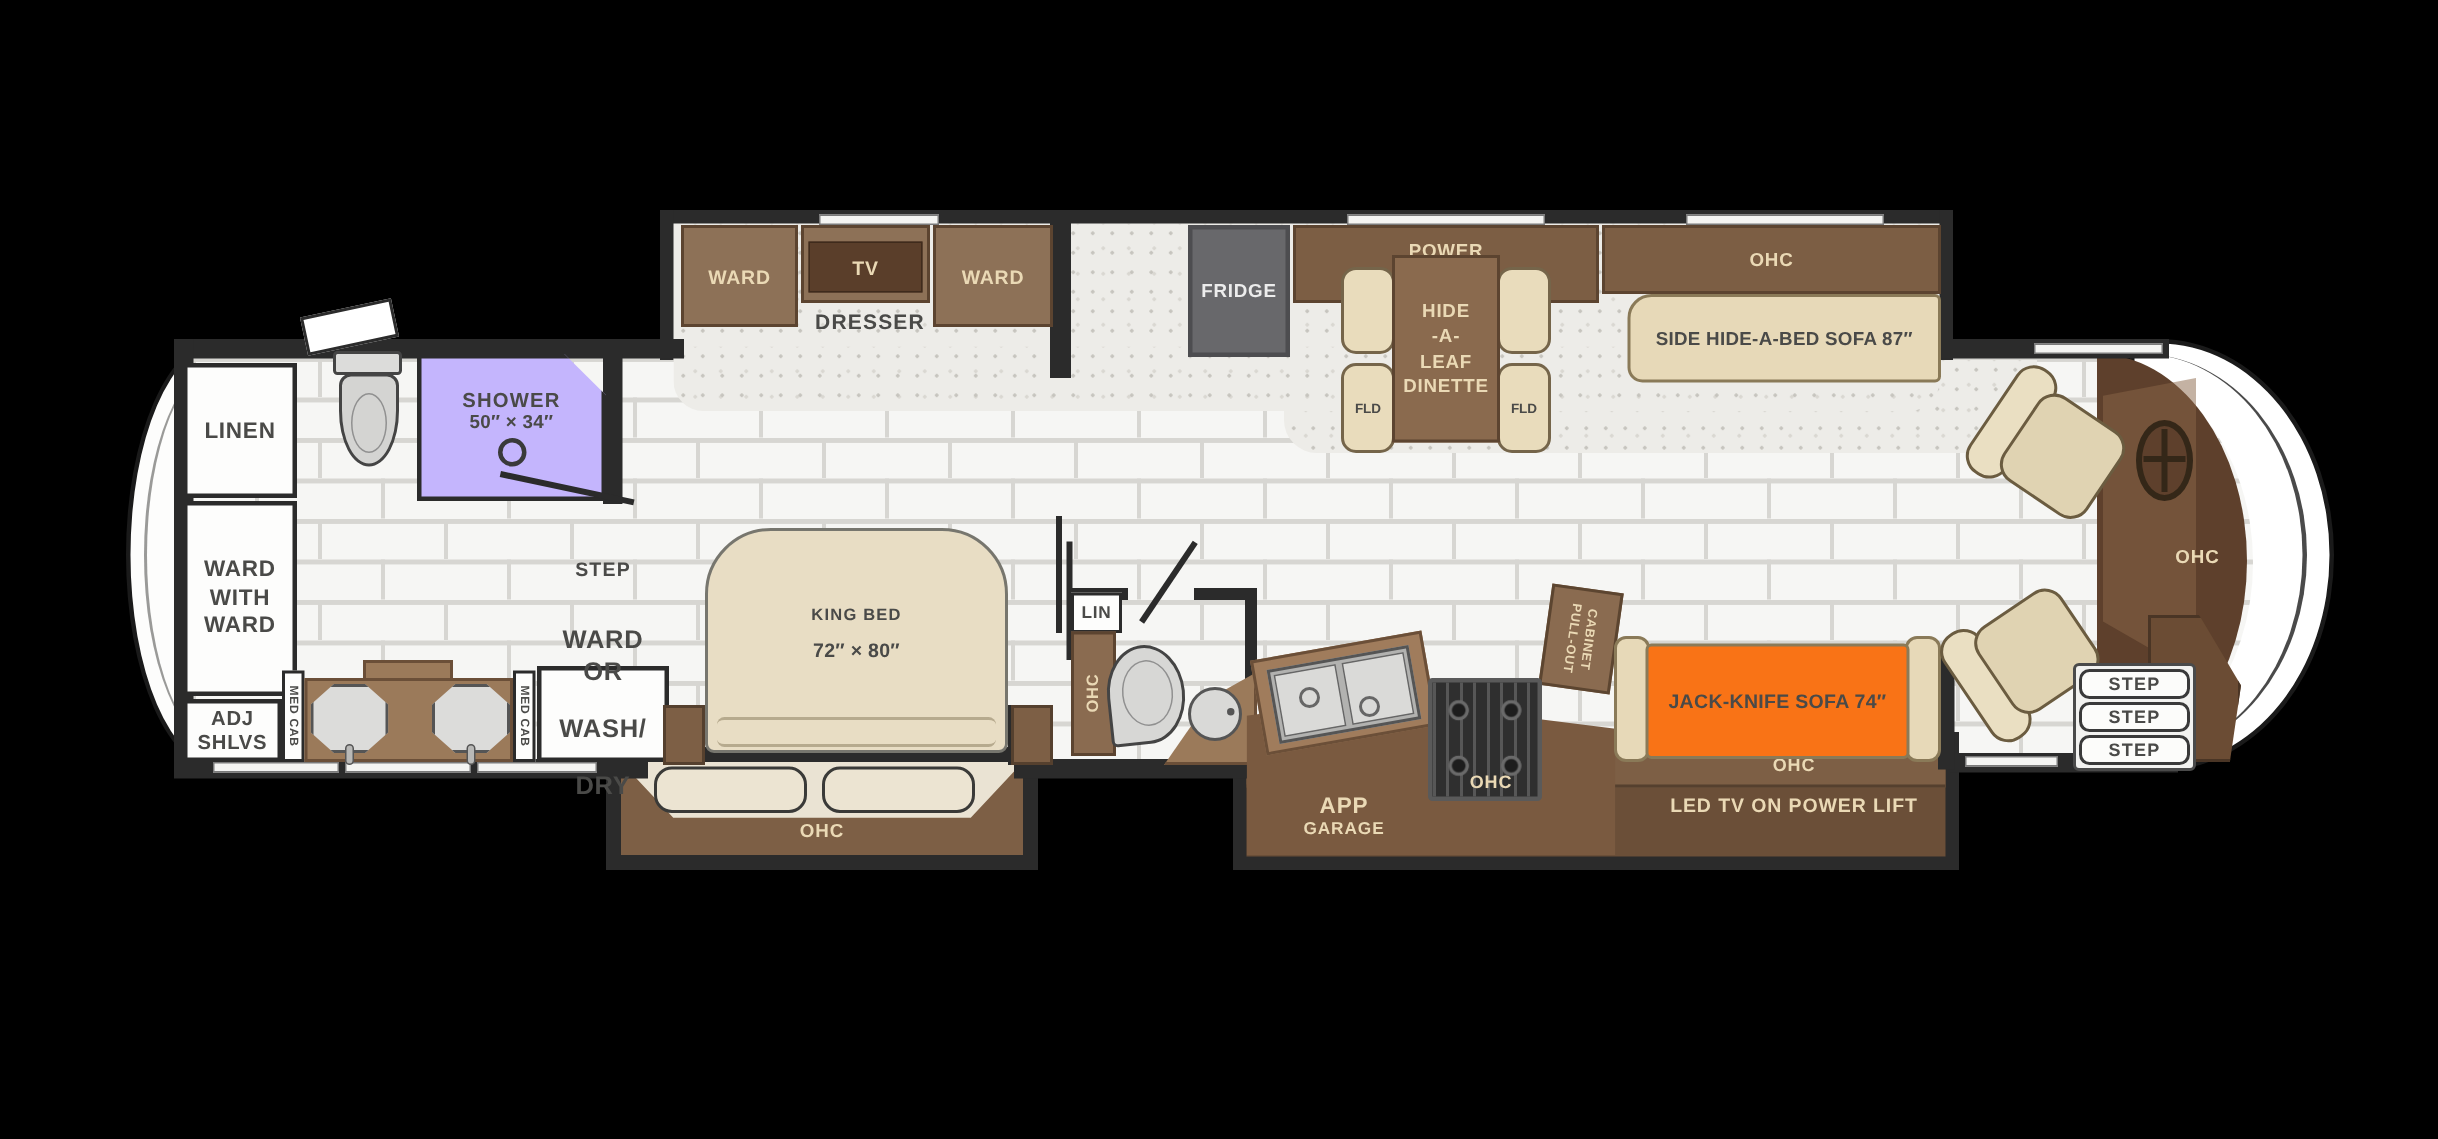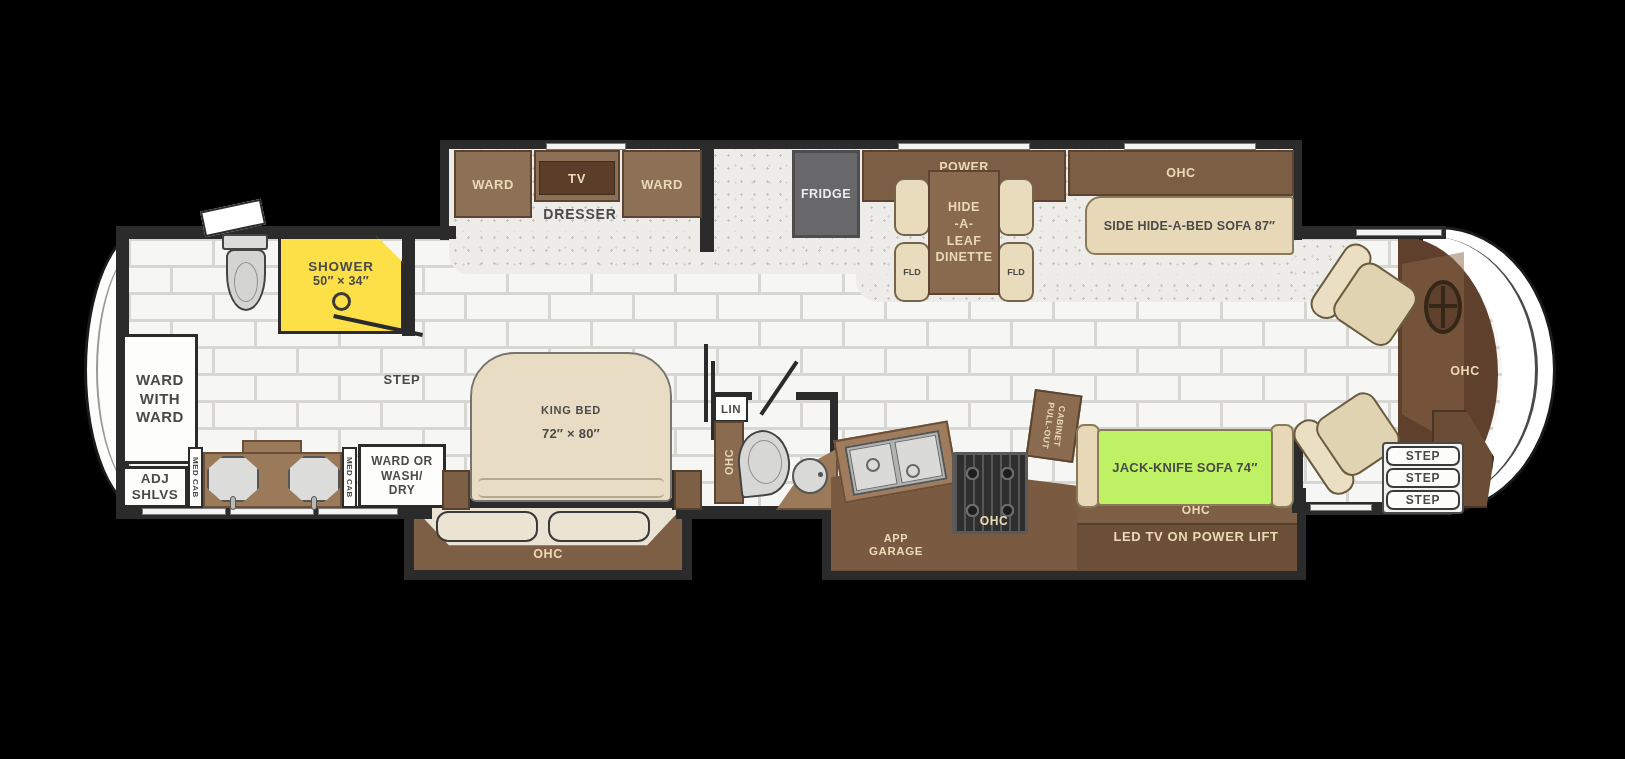--- a/index.html
+++ b/index.html
@@ -126,29 +126,32 @@
     </div>
   <div style="left:1085px;top:196px;width:209px;height:59px;background:#e7d9b8;border:2.5px solid #8a7a58;border-radius:16px 4px 4px 10px;z-index:6;display:flex;align-items:center;justify-content:center;">
     <span class="darktext" style="position:static;font-size:12.5px;letter-spacing:.2px;">SIDE HIDE-A-BED SOFA 87″</span>
     </div>
 
   <div style="left:202px;top:205px;width:62px;height:26px;background:#ffffff;border:2.5px solid #2b2b2b;transform:rotate(-12deg);z-index:6;"></div>
   <div style="left:222px;top:234px;width:46px;height:16px;background:#dcdcda;border:2.5px solid #444444;border-radius:3px;z-index:6;"></div>
   <div style="left:226px;top:249px;width:40px;height:62px;background:#d4d4d2;border:2.5px solid #444444;border-radius:8px 8px 50% 50% / 8px 8px 60% 60%;z-index:6;"></div>
   <div style="left:234px;top:262px;width:24px;height:40px;border:1.5px solid #909090;border-radius:50%;z-index:6;"></div>
 
-  <div style="left:278px;top:236px;width:126px;height:98px;background:#fde047;border:3px solid #2b2b2b;clip-path:polygon(0 0,78% 0,100% 28%,100% 100%,0 100%);z-index:6;display:flex;flex-direction:column;align-items:center;justify-content:center;">
+  <div style="left:278px;top:236px;width:126px;height:98px;background:#c4b5fd;border:3px solid #2b2b2b;clip-path:polygon(0 0,78% 0,100% 28%,100% 100%,0 100%);z-index:6;display:flex;flex-direction:column;align-items:center;justify-content:center;">
     <span class="darktext" style="position:static;font-size:13.5px;">SHOWER</span>
     <span class="darktext" style="position:static;font-size:12.5px;letter-spacing:.2px;">50″ × 34″</span>
     <span style="width:13px;height:13px;border:3px solid #3a3a3a;border-radius:50%;margin-top:4px;"></span>
     </div>
   <div style="left:332px;top:333px;width:91px;height:3.5px;background:#2b2b2b;transform:rotate(12deg);transform-origin:right top;z-index:6;"></div>
 
   <div class="darktext" style="left:363px;top:372px;width:78px;font-size:13px;">STEP</div>
 
+  <div class="whitebox" style="left:122px;top:242px;width:76px;height:90px;font-size:15px;">
+    <span>LINEN</span>
+    </div>
   <div class="whitebox" style="left:122px;top:334px;width:76px;height:130px;font-size:15px;line-height:1.25;">
     <span>WARD</span>
     <span>WITH</span>
     <span>WARD</span>
     </div>
   <div class="whitebox" style="left:122px;top:466px;width:66px;height:42px;font-size:13.5px;line-height:1.2;">
     <span>ADJ</span>
     <span>SHLVS</span>
     </div>
   <div class="whitebox vtext" style="left:188px;top:447px;width:15px;height:61px;border-width:2px;font-size:8px;letter-spacing:.5px;">
@@ -157,21 +160,21 @@
 
   <div style="left:242px;top:440px;width:60px;height:18px;background:#9b7a5a;border:2px solid #6b4f38;z-index:6;"></div>
   <div style="left:203px;top:452px;width:139px;height:56px;background:#9b7a5a;border:2px solid #6b4f38;z-index:6;"></div>
   <div style="left:207px;top:456px;width:52px;height:46px;background:#dcdcda;border:2.5px solid #555555;clip-path:polygon(30% 0,70% 0,100% 30%,100% 70%,70% 100%,30% 100%,0 70%,0 30%);z-index:7;"></div>
   <div style="left:230px;top:496px;width:6px;height:14px;background:#b9b9b7;border:1.5px solid #555;border-radius:3px;z-index:7;"></div>
   <div style="left:288px;top:456px;width:52px;height:46px;background:#dcdcda;border:2.5px solid #555555;clip-path:polygon(30% 0,70% 0,100% 30%,100% 70%,70% 100%,30% 100%,0 70%,0 30%);z-index:7;"></div>
   <div style="left:311px;top:496px;width:6px;height:14px;background:#b9b9b7;border:1.5px solid #555;border-radius:3px;z-index:7;"></div>
   <div class="whitebox vtext" style="left:342px;top:447px;width:15px;height:61px;border-width:2px;font-size:8px;letter-spacing:.5px;">
     <span>MED CAB</span>
     </div>
-  <div class="whitebox" style="left:358px;top:444px;width:88px;height:64px;font-size:12px;line-height:1.2;">
+  <div class="whitebox" style="left:358px;top:444px;width:88px;height:64px;font-size:17px;line-height:1.2;gap:18px;">
     <span>WARD OR</span>
     <span>WASH/</span>
     <span>DRY</span>
     </div>
 
   <div style="left:470px;top:352px;width:202px;height:150px;background:#e8ddc4;border:2.5px solid #77766e;border-radius:44px 44px 6px 6px;z-index:6;"></div>
   <div style="left:478px;top:478px;width:186px;height:20px;border-top:2px solid #b6aa8e;border-bottom:2px solid #b6aa8e;border-radius:5px;z-index:6;"></div>
   <div class="darktext" style="left:500px;top:404px;width:142px;font-size:11px;">KING BED</div>
   <div class="darktext" style="left:500px;top:426px;width:142px;font-size:13px;letter-spacing:.2px;">72″ × 80″</div>
   <div style="left:442px;top:470px;width:28px;height:40px;background:#7d5f45;border:2px solid #55402e;z-index:6;"></div>
@@ -214,32 +217,32 @@
     <span style="width:40px;height:40px;background:#dadad8;border:1.5px solid #666;"></span>
     <span style="width:40px;height:40px;background:#dadad8;border:1.5px solid #666;"></span>
     </div>
   <div style="left:866px;top:458px;width:14px;height:14px;border:2px solid #666;border-radius:50%;z-index:8;"></div>
   <div style="left:906px;top:464px;width:14px;height:14px;border:2px solid #666;border-radius:50%;z-index:8;"></div>
   <div style="left:952px;top:452px;width:76px;height:82px;background:#2f2f2f;border:3px solid #5a5a5a;border-radius:3px;z-index:7;
               background-image:radial-gradient(circle at 50% 50%, #1d1d1d 4px, #6a6a6a 5px 6.5px, rgba(0,0,0,0) 7px),repeating-linear-gradient(90deg, rgba(120,120,120,.55) 0 2px, rgba(0,0,0,0) 2px 9px);
               background-size:35px 37px,100% 100%;"></div>
   <div class="creamtext" style="left:956px;top:514px;width:76px;font-size:12px;z-index:8;">OHC</div>
   <div style="left:846px;top:528px;width:100px;height:34px;z-index:8;display:flex;flex-direction:column;align-items:center;justify-content:center;line-height:1.2;">
-    <span class="creamtext" style="position:static;font-size:11px;">APP</span>
+    <span class="creamtext" style="position:static;font-size:15px;">APP</span>
     <span class="creamtext" style="position:static;font-size:11.5px;">GARAGE</span>
     </div>
 
   <div style="left:1030px;top:392px;width:48px;height:68px;background:#8a6b50;border:2px solid #5c4530;transform:rotate(8deg);z-index:6;display:flex;align-items:center;justify-content:center;gap:1px;">
     <span class="vtext" style="color:#ead9b5;font-weight:bold;font-size:8.5px;letter-spacing:.5px;">PULL-OUT</span>
     <span class="vtext" style="color:#ead9b5;font-weight:bold;font-size:8.5px;letter-spacing:.5px;">CABINET</span>
     </div>
 
   <div style="left:1076px;top:424px;width:24px;height:84px;background:#e7d9b8;border:2.5px solid #8a7a58;border-radius:8px;z-index:6;"></div>
   <div style="left:1270px;top:424px;width:24px;height:84px;background:#e7d9b8;border:2.5px solid #8a7a58;border-radius:8px;z-index:6;"></div>
-  <div style="left:1097px;top:429px;width:176px;height:77px;background:#bef264;border:2.5px solid #8a7a58;border-radius:4px;z-index:6;display:flex;align-items:center;justify-content:center;">
+  <div style="left:1097px;top:429px;width:176px;height:77px;background:#f97316;border:2.5px solid #8a7a58;border-radius:4px;z-index:6;display:flex;align-items:center;justify-content:center;">
     <span class="darktext" style="position:static;font-size:13px;letter-spacing:.2px;">JACK-KNIFE SOFA 74″</span>
     </div>
 
   <div style="left:1398px;top:236px;width:100px;height:276px;background:#5e402c;border-radius:0 100% 100% 0 / 0 50% 50% 0;z-index:4;"></div>
   <div style="left:1402px;top:252px;width:62px;height:198px;background:#8a6547;opacity:.5;clip-path:polygon(0 6%,100% 0,100% 100%,0 82%);z-index:4;"></div>
   <div style="left:1424px;top:280px;width:38px;height:54px;border:4.5px solid #342718;border-radius:50%;background:#5e402c;z-index:6;">
     <div style="left:13px;top:2px;width:4px;height:42px;background:#342718;"></div>
     <div style="left:1px;top:20px;width:28px;height:4px;background:#342718;"></div>
     </div>
   <div class="creamtext" style="left:1434px;top:364px;width:62px;font-size:12.5px;z-index:7;">OHC</div>

